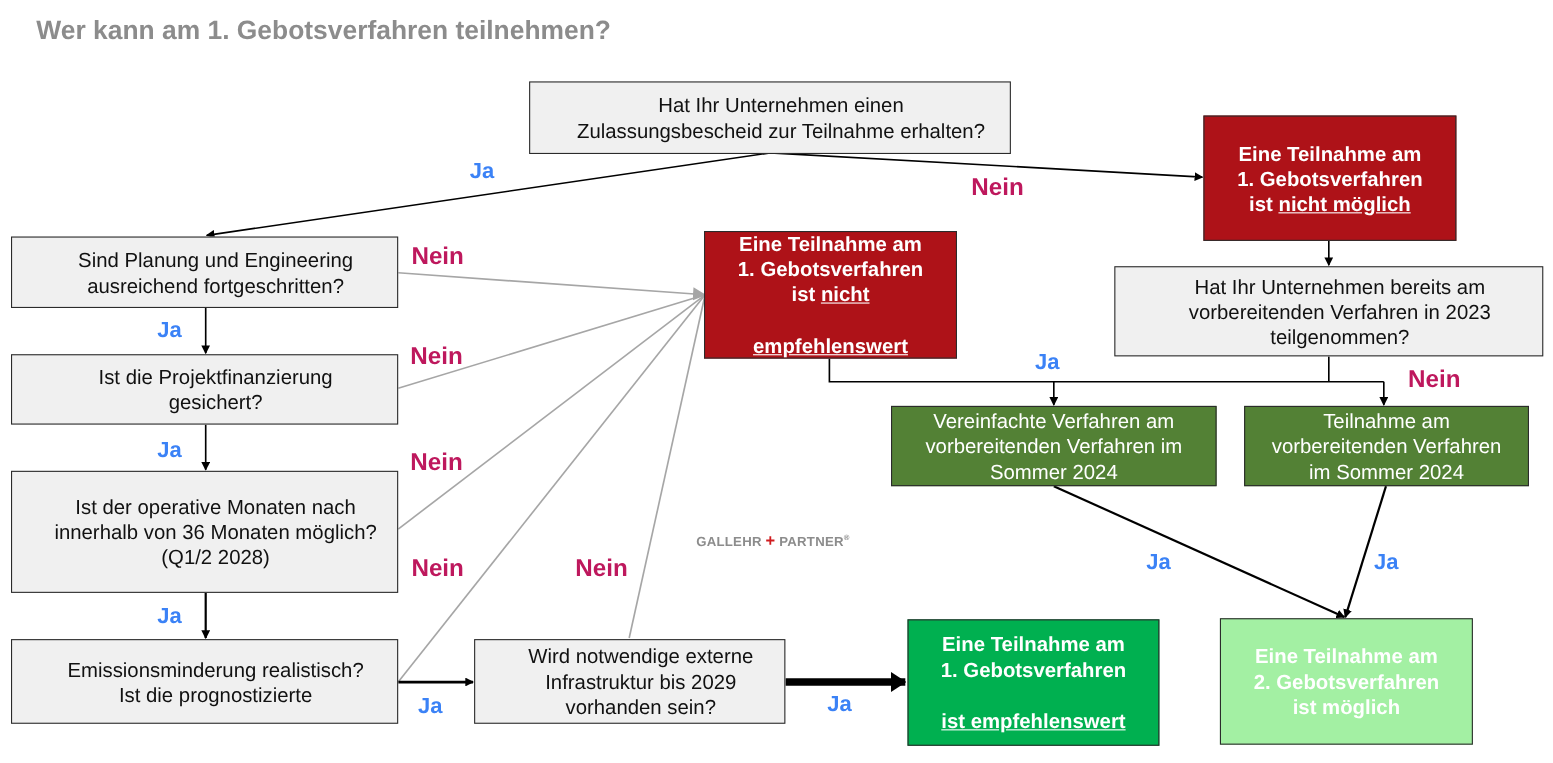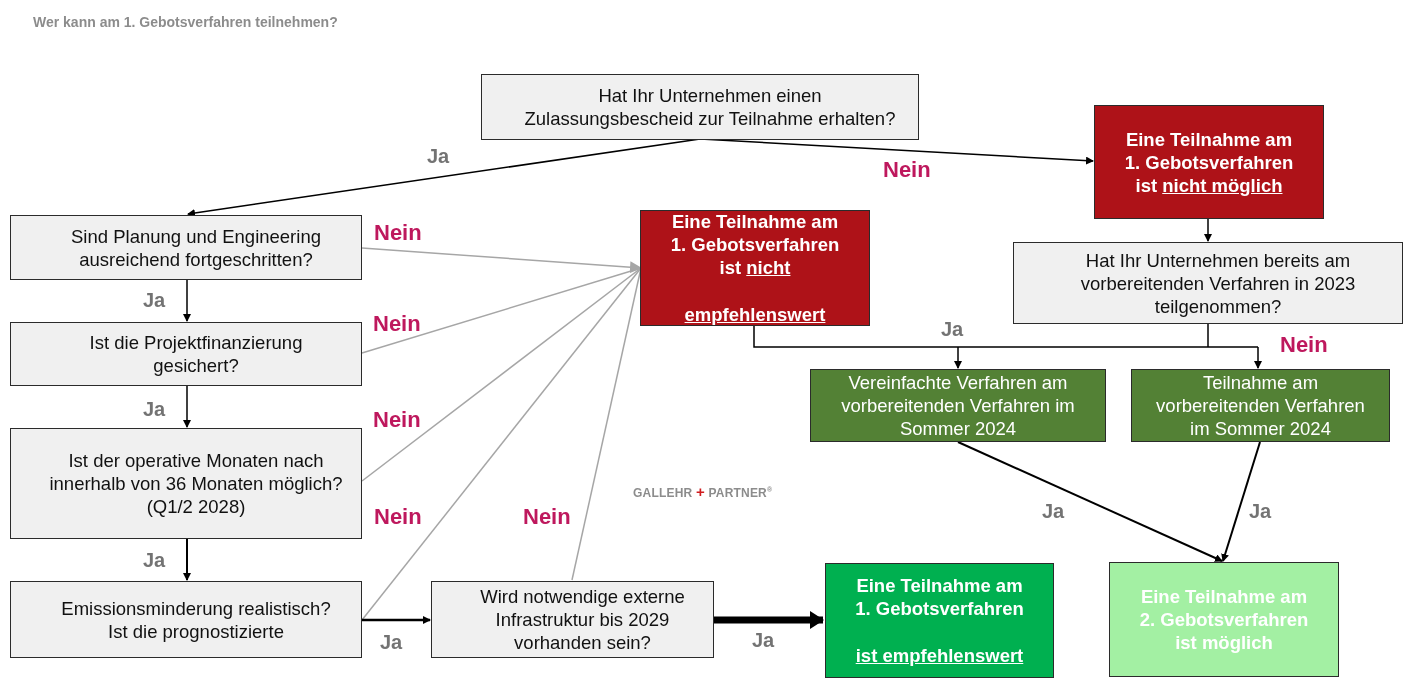--- a/index.html
+++ b/index.html
@@ -3,37 +3,37 @@
   <meta charset="utf-8">
   <style>
     html, body { margin: 0; padding: 0; }
     body {
       width: 1412px; height: 694px; position: relative; overflow: hidden;
       background: #ffffff;
       font-family: "Liberation Sans", sans-serif;
     }
     .title {
       position: absolute; left: 33px; top: 14px;
-      font-size: 14px; font-weight: bold; color: #8c8c8c;
+      font-size: 24px; font-weight: bold; color: #8c8c8c;
     }
     svg.edges { position: absolute; left: 0; top: 0; }
     .box {
       position: absolute; box-sizing: border-box;
       display: flex; flex-direction: column; align-items: center; justify-content: center;
       text-align: center; line-height: 23px; font-size: 18.5px;
       border: 1.5px solid #2b2b2b;
     }
     .q { background: #f0f0f0; color: #111; padding-left: 20px; }
     .red { background: #ae1218; color: #fff; font-weight: bold; font-size: 18.5px; }
     .olive { background: #538135; color: #fff; }
     .green { background: #00b050; color: #fff; font-weight: bold; }
     .lightgreen { background: #a3f0a3; color: #fff; font-weight: bold; }
     .u { text-decoration: underline; margin-top: 24px; }
     .lbl { position: absolute; font-weight: bold; font-size: 20px; }
-    .ja { color: #737373; }
+    .ja { color: #3b82f6; }
     .nein { color: #be185d; font-size: 22px; }
     .logo {
       position: absolute; left: 633px; top: 483px;
       font-size: 12px; font-weight: bold; color: #8c8c8c; letter-spacing: 0.2px;
     }
     .logo .plus { color: #d01c1f; font-size: 15px; }
     .logo sup { font-size: 7px; }
   </style>
 </head>
 <body>

